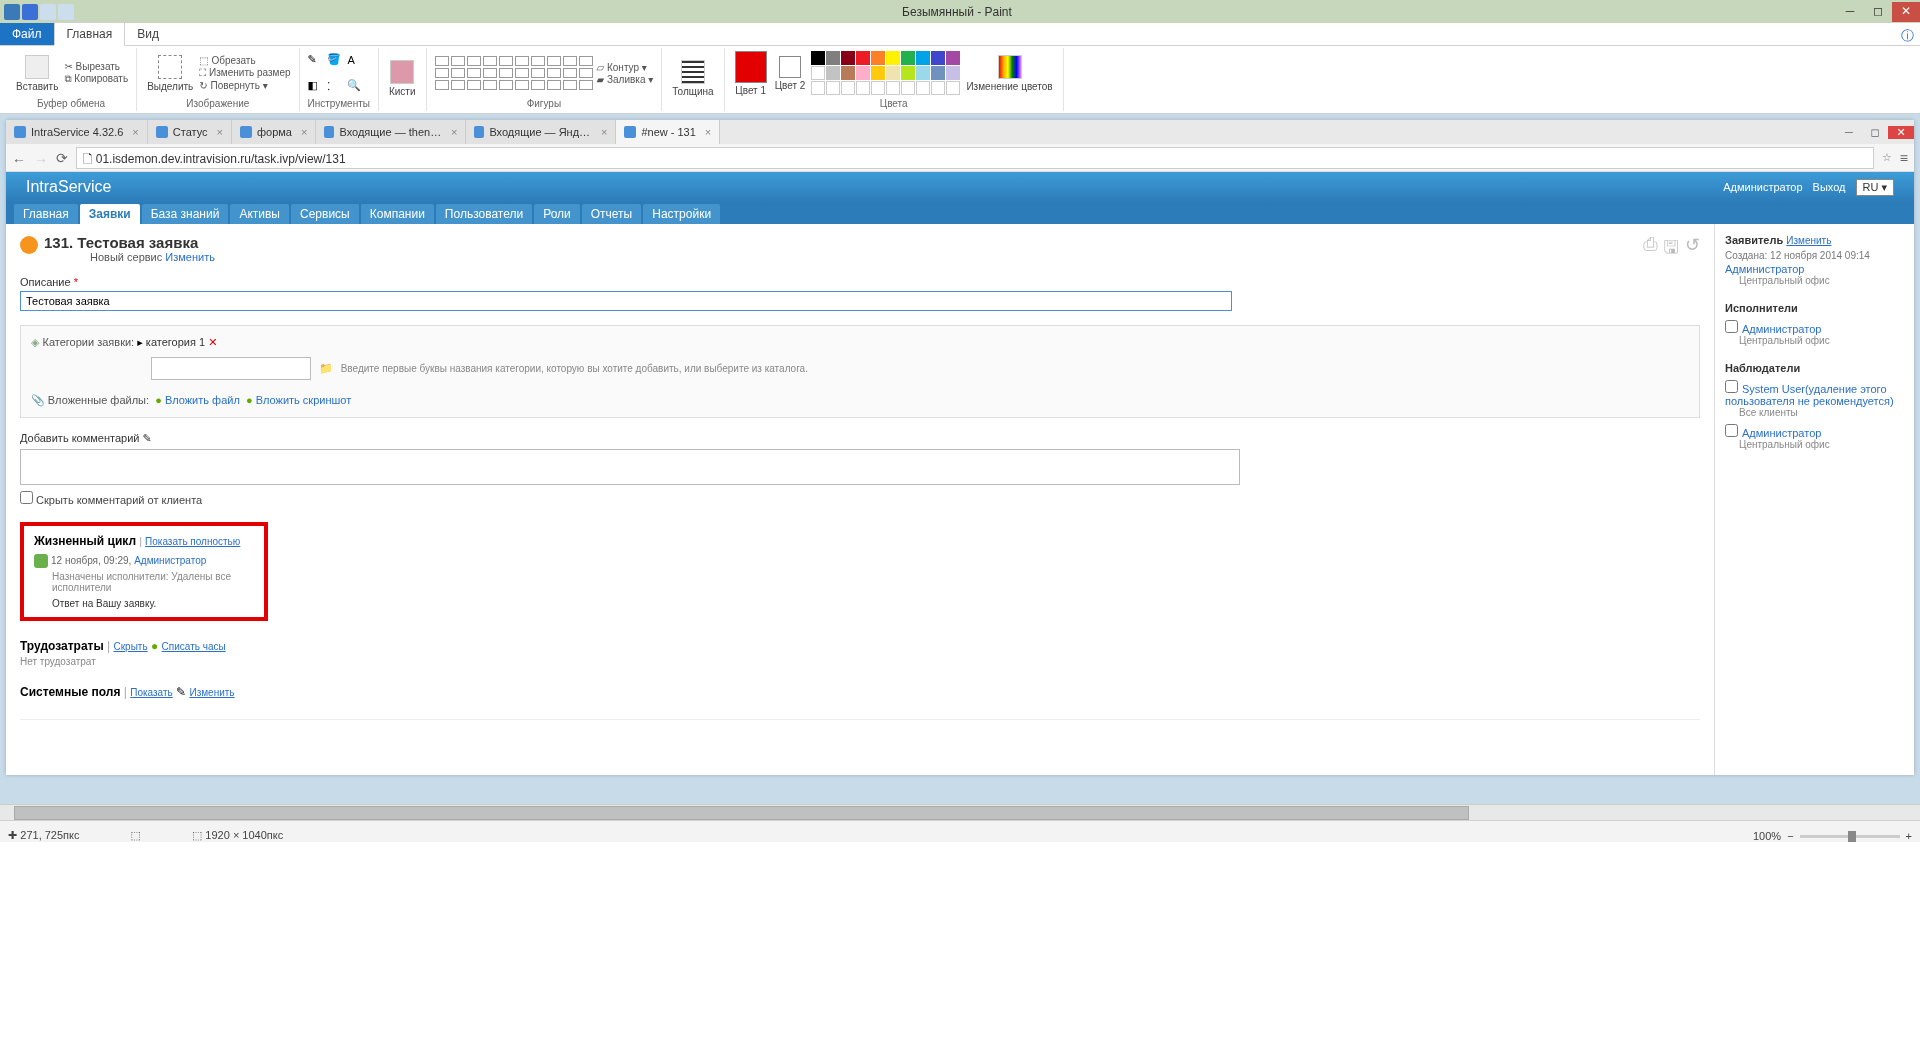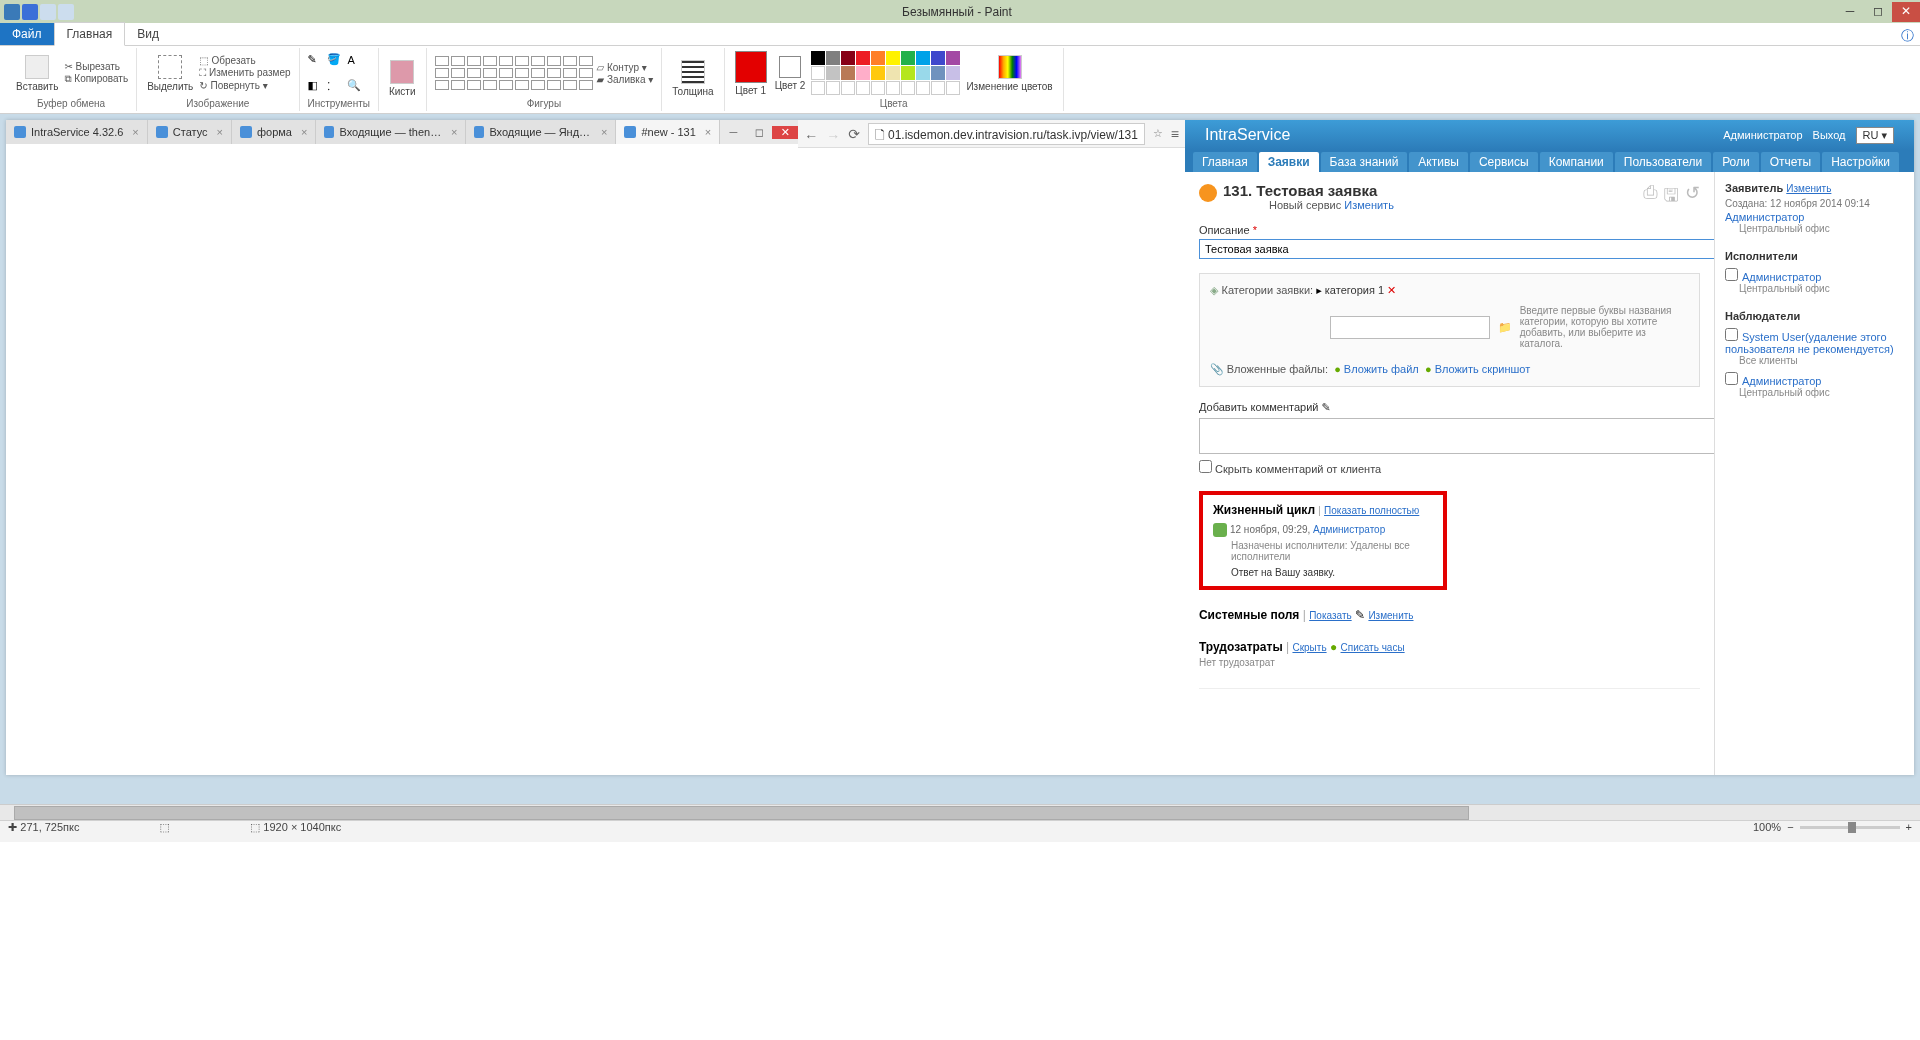--- a/index.html
+++ b/index.html
@@ -30,21 +30,21 @@
 .smallbtns { display: flex; flex-direction: column; gap: 1px; font-size: 10px; color: #555; }
 .smallbtns div { white-space: nowrap; }
 .shapegrid { display: grid; grid-template-columns: repeat(10, 14px); gap: 2px; }
 .shapegrid div { width: 14px; height: 10px; border: 1px solid #999; }
 .colorgrid { display: grid; grid-template-columns: repeat(10, 14px); gap: 1px; }
 .colorgrid div { width: 14px; height: 14px; }
 .colorbox { width: 32px; height: 32px; border: 1px solid #888; }
 
 
 .canvas-wrap { background: #c8dbe8; height: 690px; padding: 6px; overflow: hidden; }
-.browser { background: #fff; height: 655px; display: flex; flex-direction: row; box-shadow: 0 0 4px rgba(0,0,0,.2); }
+.browser { background: #fff; height: 655px; display: flex; flex-direction: column; box-shadow: 0 0 4px rgba(0,0,0,.2); }
 
 .browser-top { height: 24px; background: #e9e9e9; display: flex; align-items: center; }
 .btabs { display: flex; height: 24px; }
 .btab { display: flex; align-items: center; gap: 5px; padding: 0 8px; border-right: 1px solid #ccc; background: #e2e2e2; font-size: 11px; color: #333; max-width: 150px; }
 .btab.active { background: #f5f5f5; }
 .btab .favicon { width: 12px; height: 12px; background: #4a90d9; border-radius: 2px; }
 .btab .x { color: #888; margin-left: 4px; }
 .browser-top .bwbtns { margin-left: auto; display: flex; }
 .browser-top .bwbtns div { width: 26px; text-align: center; color: #666; }
 .browser-top .bwbtns .bclose { background: #d44; color: #fff; }
@@ -120,21 +120,21 @@
 .sidecol .chlink { color: #2a6fc9; font-size: 10px; }
 .sidecol .meta { color: #777; font-size: 10px; margin-top: 4px; }
 .sidecol .person { color: #2a6fc9; margin-top: 2px; }
 .sidecol .org { color: #888; font-size: 10px; margin-left: 14px; }
 .sidecol .sblock { margin-bottom: 16px; }
 .sidecol .chk { margin-right: 4px; }
 
 .hscroll-track { height: 16px; background: #e8e8e8; border-top: 1px solid #ccc; position: relative; }
 .hscroll-thumb { position: absolute; height: 14px; top: 1px; left: 14px; width: 1455px; background: #c0c0c0; border: 1px solid #aaa; }
 
-.statusbar { height: 22px; background: #f3f3f3; border-top: 1px solid #d0d0d0; display: flex; align-items: flex-start; font-size: 11px; color: #444; padding: 0 8px; gap: 80px; }
+.statusbar { height: 22px; background: #f3f3f3; border-top: 1px solid #d0d0d0; display: flex; align-items: flex-end; font-size: 11px; color: #444; padding: 0 8px; gap: 51px; }
 .statusbar .zoom { margin-left: auto; display: flex; align-items: center; gap: 6px; }
 .statusbar .zoom .track { width: 100px; height: 3px; background: #ccc; position: relative; }
 .statusbar .zoom .track .thumb { position: absolute; left: 48px; top: -4px; width: 8px; height: 11px; background: #888; }
 
 .gdot { color: #6a0; }
 </style>
 </head>
 <body>
 
 <div class="paint-titlebar">
@@ -426,30 +426,30 @@
           <h3>Жизненный цикл</h3>
           <span style="color:#aaa"> | </span><a href="#" class="shlink">Показать полностью</a>
           <div class="entry">
             <span class="uic"></span><span class="ts">12 ноября, 09:29,</span> <span class="usr">Администратор</span>
             <div class="chg">Назначены исполнители: Удалены все исполнители</div>
             <div class="msg">Ответ на Вашу заявку.</div>
           </div>
         </div>
 
         <div class="sect">
-          <b>Системные поля</b>
-          <span style="color:#aaa"> | </span><a href="#" class="slink">Показать</a>
-          <span> ✎ </span><a href="#" class="slink">Изменить</a>
-        </div>
-
-        <div class="sect">
           <b>Трудозатраты</b>
           <span style="color:#aaa"> | </span><a href="#" class="slink">Скрыть</a>
           <span class="gdot"> ● </span><a href="#" class="slink">Списать часы</a>
           <div class="sub2">Нет трудозатрат</div>
+        </div>
+
+        <div class="sect">
+          <b>Системные поля</b>
+          <span style="color:#aaa"> | </span><a href="#" class="slink">Показать</a>
+          <span> ✎ </span><a href="#" class="slink">Изменить</a>
         </div>
 
         <div class="btnrow">
           
           
           
           
         </div>
 
       </div>

